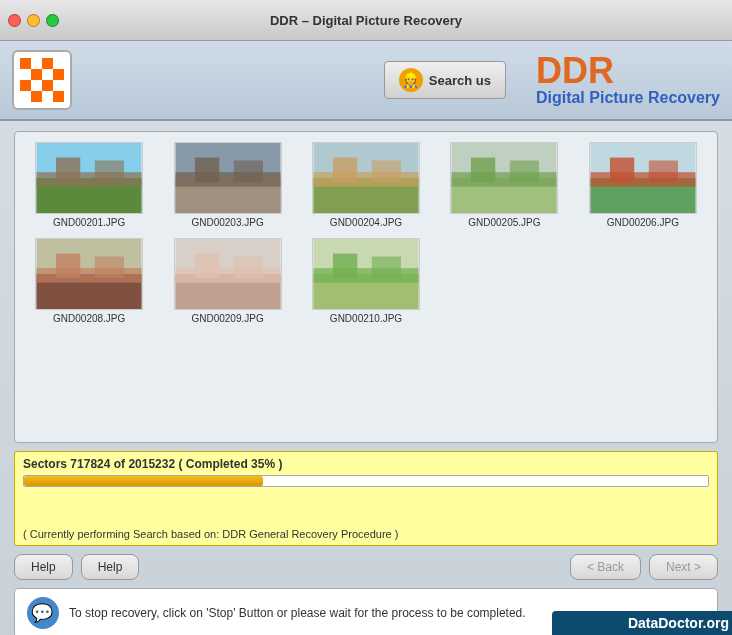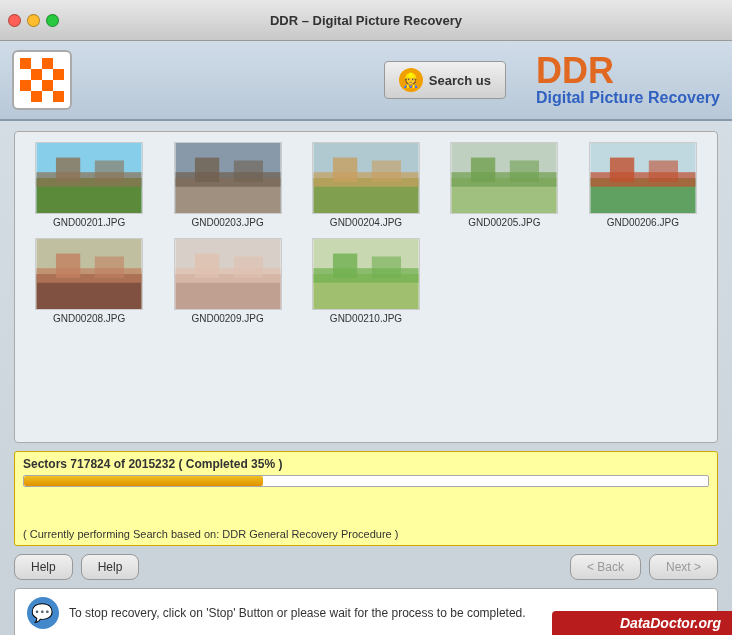--- a/index.html
+++ b/index.html
@@ -240,32 +240,31 @@
       font-size: 18px;
       flex-shrink: 0;
     }
     .info-text {
       font-size: 12px;
       color: #333;
     }
 
     
     .footer-brand {
-      background: #b91c1c;
+      background: #0c4a6e;
       color: white;
       text-align: right;
-      padding: 4px 11px;
+      padding: 4px 3px;
       font-size: 14px;
       font-weight: bold;
       position: absolute;
       bottom: 0;
       right: 0;
       width: 180px;
       border-top-left-radius: 4px;
-      font-style: italic;
     }
 
     .progress-stop-row {
       display: flex;
       align-items: flex-start;
     }
     .progress-left {
       flex: 1;
       background: #ffffa0;
       border: 1px solid #ccaa00;

